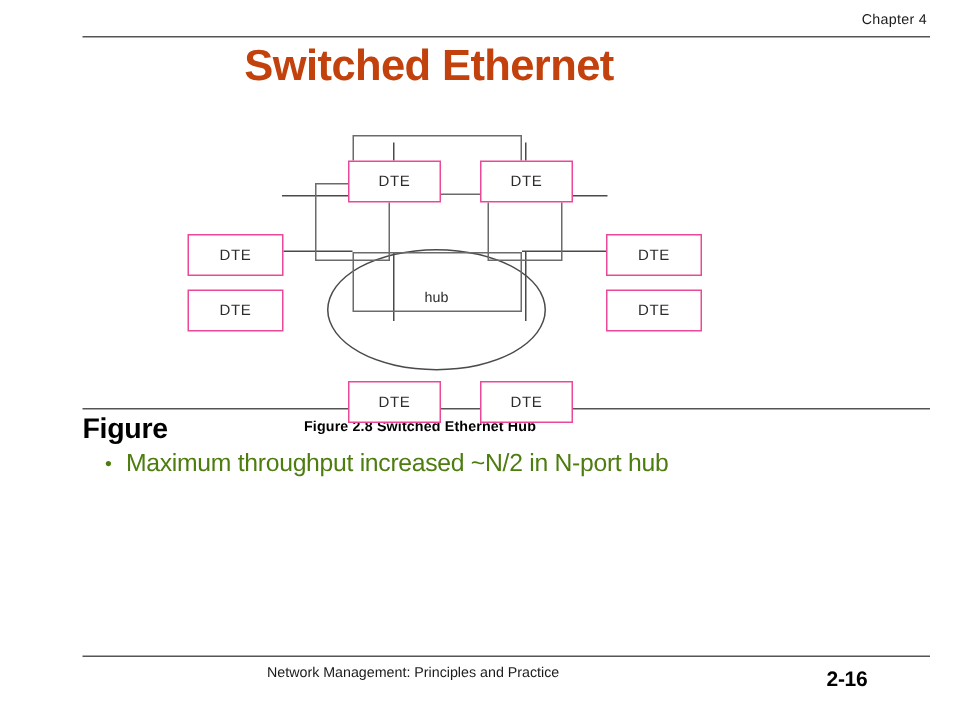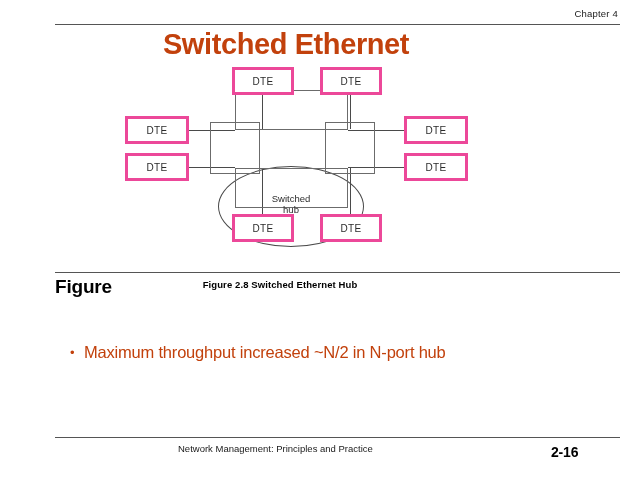--- a/index.html
+++ b/index.html
@@ -52,30 +52,31 @@
   
   #figure-area {
     position: absolute;
     top: 62px;
     left: 0;
     width: 640px;
     height: 185px;
   }
   .dte-box {
     position: absolute;
-    border: 3px solid #ec4899;
+    border: 1px solid #ec4899;
     background: #ffffff;
     box-sizing: border-box;
     display: flex;
     align-items: center;
     justify-content: center;
     font-size: 10px;
     color: #2b2b2b;
     letter-spacing: 0.4px;
     z-index: 3;
+    margin-top: 40px;
   }
   .link-line {
     position: absolute;
     background: #4a4a4a;
     z-index: 1;
   }
   .link-h { height: 1px; }
   .link-v { width: 1px; }
 
   #hub-ellipse {
@@ -144,24 +145,23 @@
     position: absolute;
     top: 299px;
     left: 70px;
     margin: 0;
     padding: 0;
     list-style: none;
   }
   #notes-list li {
     font-size: 16.5px;
     line-height: 19px;
-    color: #c2410c;
+    color: #4d7c0f;
     letter-spacing: -0.2px;
     white-space: nowrap;
-    margin-top: 44px;
   }
   #notes-list li .bullet-dot {
     display: inline-block;
     width: 14px;
     font-size: 13px;
     vertical-align: 1px;
   }
 
   
   #footer-rule {
@@ -210,21 +210,20 @@
   <div class="link-line link-v" style="left:350px; top:106px; height:46px;"></div>
 
   <div id="hub-ellipse"></div>
 
   <div class="port-block" style="left:235px; top:28px;  width:113px; height:40px;"></div>
   <div class="port-block" style="left:210px; top:60px;  width:50px;  height:52px;"></div>
   <div class="port-block" style="left:325px; top:60px;  width:50px;  height:52px;"></div>
   <div class="port-block" style="left:235px; top:106px; width:113px; height:40px;"></div>
 
   <div id="hub-label">
-    <div>Switched</div>
     <div>hub</div>
   </div>
 
   <div class="dte-box" style="left:232px; top:5px;   width:62px; height:28px;">DTE</div>
   <div class="dte-box" style="left:320px; top:5px;   width:62px; height:28px;">DTE</div>
   <div class="dte-box" style="left:125px; top:54px;  width:64px; height:28px;">DTE</div>
   <div class="dte-box" style="left:125px; top:91px;  width:64px; height:28px;">DTE</div>
   <div class="dte-box" style="left:404px; top:54px;  width:64px; height:28px;">DTE</div>
   <div class="dte-box" style="left:404px; top:91px;  width:64px; height:28px;">DTE</div>
   <div class="dte-box" style="left:232px; top:152px; width:62px; height:28px;">DTE</div>

